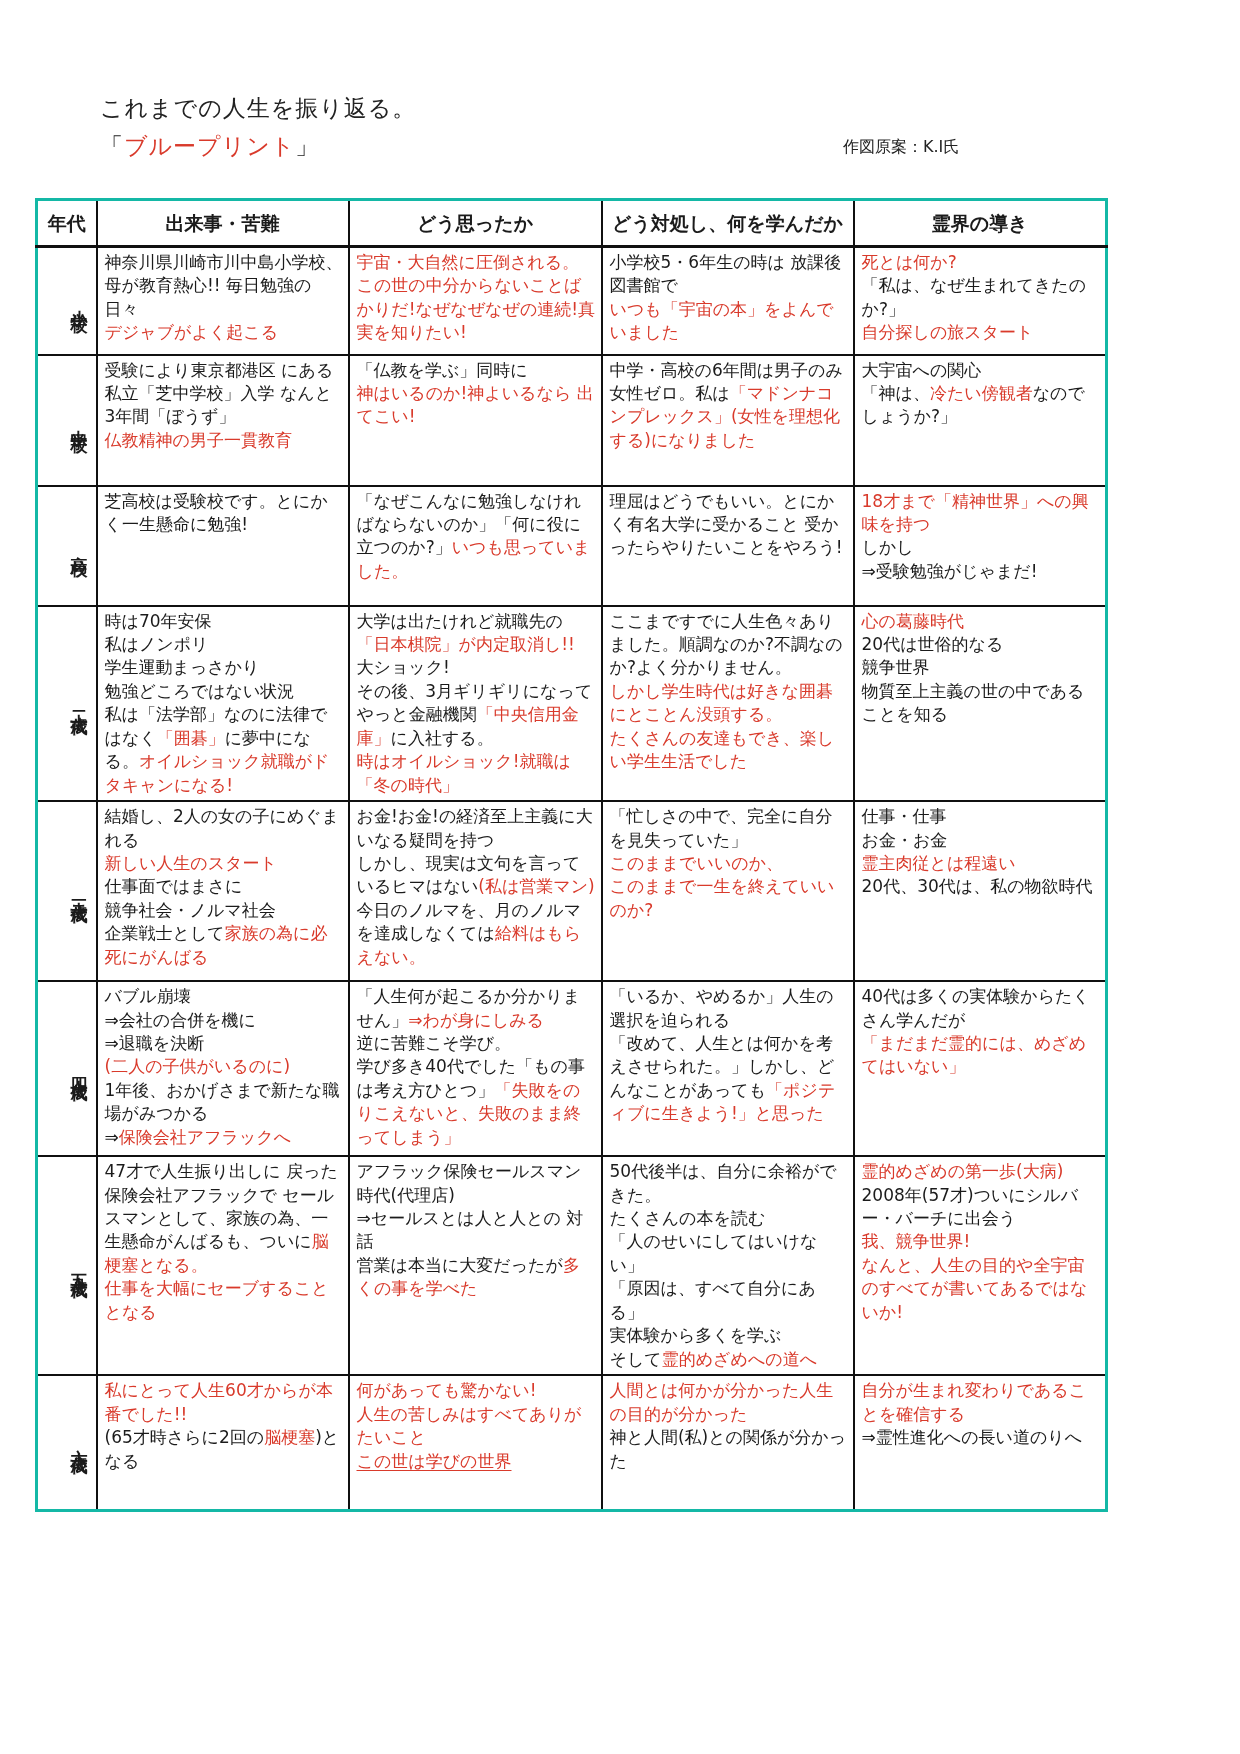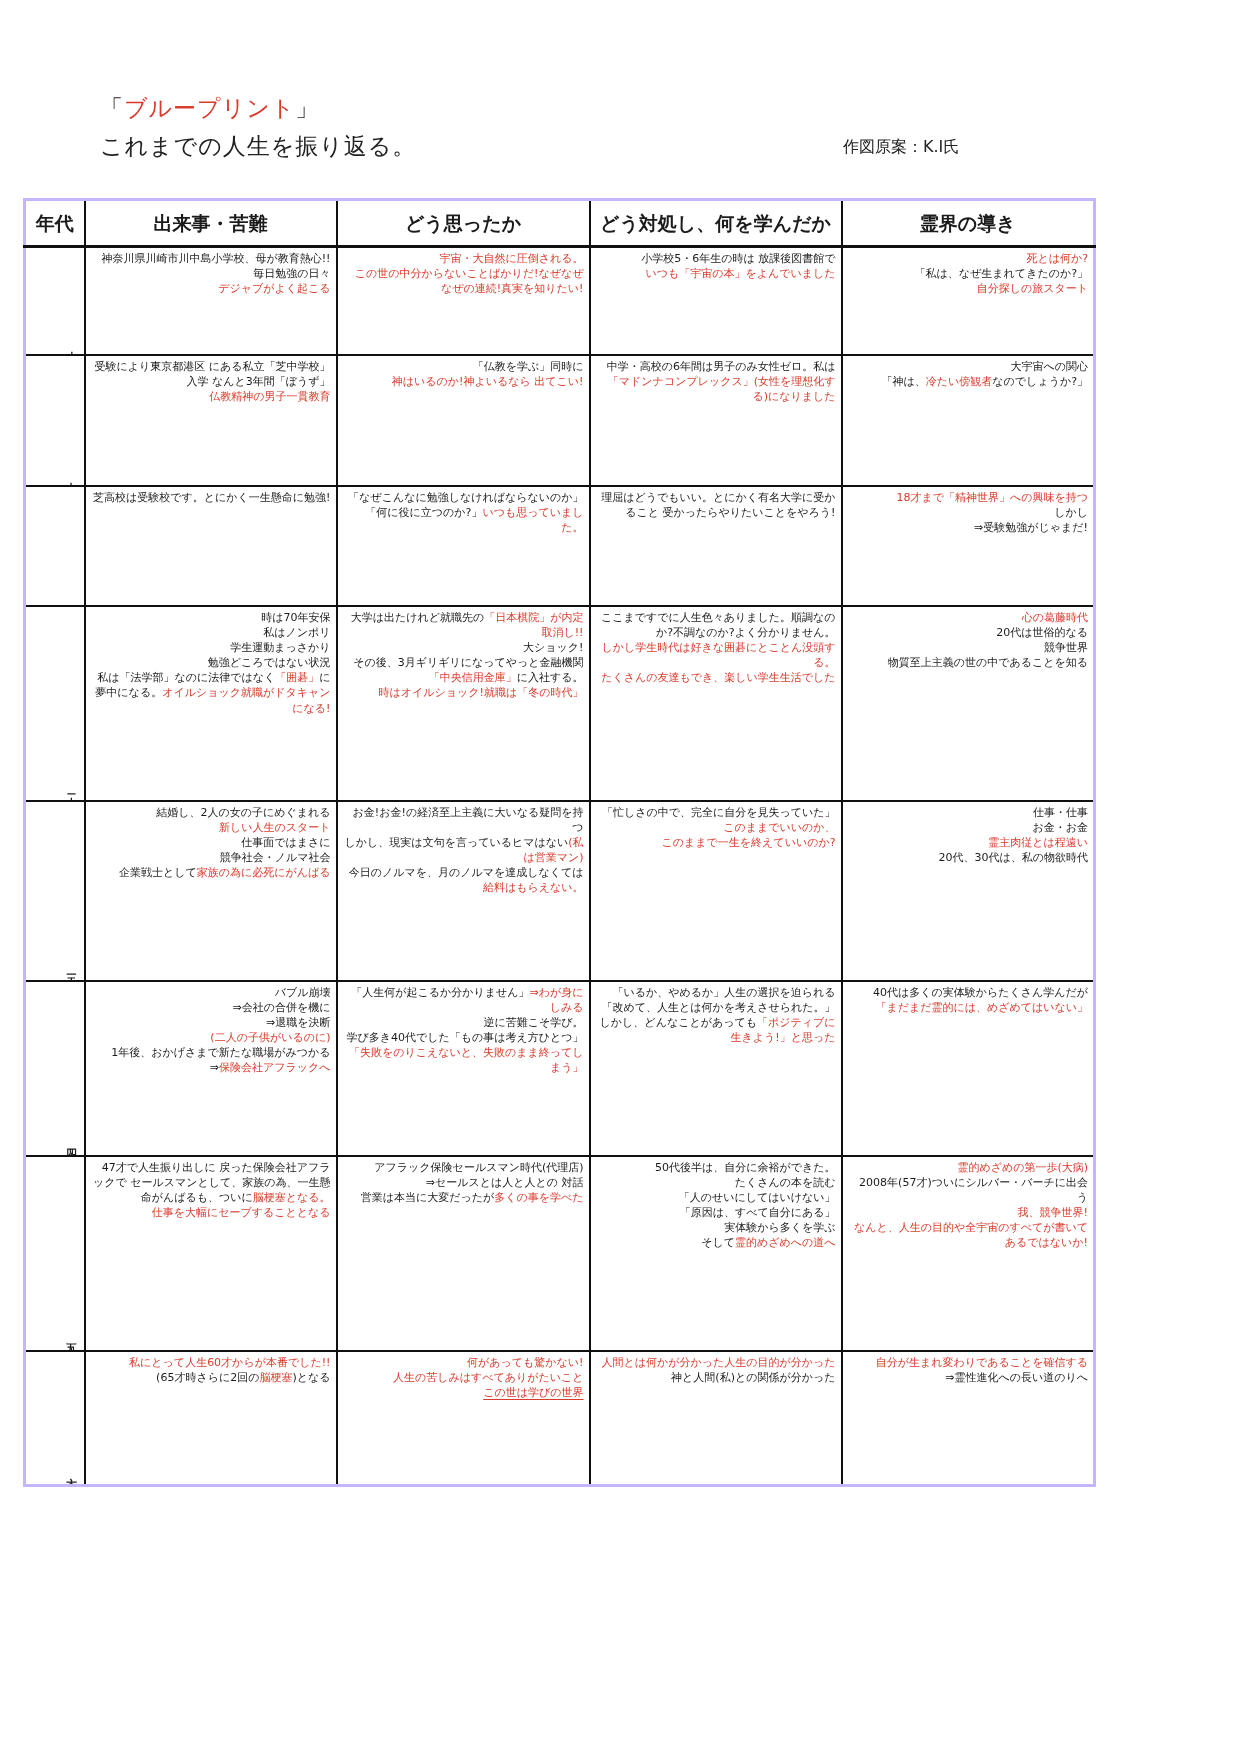--- a/index.html
+++ b/index.html
@@ -8,32 +8,31 @@
     font-family:"DejaVu Sans","Liberation Sans",sans-serif;
     color:#1b1b1b;
   }
   .title-block{position:absolute;left:100px;top:90px;font-size:23px;line-height:1.65;color:#222;}
   .title-line{letter-spacing:1px;}
   .credit{position:absolute;left:843px;top:137px;font-size:16px;color:#222;}
   .red{color:#d93a2b;}
   .black{color:#1b1b1b;}
   .underline{text-decoration:underline;text-underline-offset:3px;}
   table.blueprint{
-    position:absolute;left:23px;top:198px;width:1070px;
+    position:absolute;left:35px;top:198px;width:1070px;
     border-collapse:collapse;table-layout:fixed;
-    border:3px solid #c4b5fd;
+    border:3px solid #14b8a6;
   }
   table.blueprint th,table.blueprint td{
     border:2px solid #101010;
     vertical-align:top;
     padding:3px 5px 3px 7px;
-    font-size:11px;line-height:1.38;
+    font-size:17px;line-height:1.38;
     white-space:pre-wrap;
     overflow:hidden;
-    text-align:right;
   }
   table.blueprint thead th{
     font-size:19px;font-weight:bold;text-align:center;vertical-align:middle;
     height:40px;padding:2px;white-space:nowrap;
     border-bottom-width:3px;
   }
   col.c-era{width:60px;}
   col.c-1{width:252px;}
   col.c-2{width:253px;}
   col.c-3{width:252px;}
@@ -50,22 +49,22 @@
   tbody tr:nth-child(4){height:195px;}
   tbody tr:nth-child(5){height:180px;margin-top:18px;}
   tbody tr:nth-child(6){height:175px;}
   tbody tr:nth-child(7){height:195px;}
   tbody tr:nth-child(8){height:135px;}
 </style>
 </head>
 <body>
 
 <div class="title-block">
+  <div class="title-line">これまでの人生を振り返る。</div>
   <div class="title-line"><span>「</span><span class="red">ブループリント</span><span>」</span></div>
-  <div class="title-line">これまでの人生を振り返る。</div>
 </div>
 
 <div class="credit">作図原案：K.I氏</div>
 
 <table class="blueprint">
   <colgroup>
     <col class="c-era">
       <col class="c-1">
       <col class="c-2">
       <col class="c-3">

